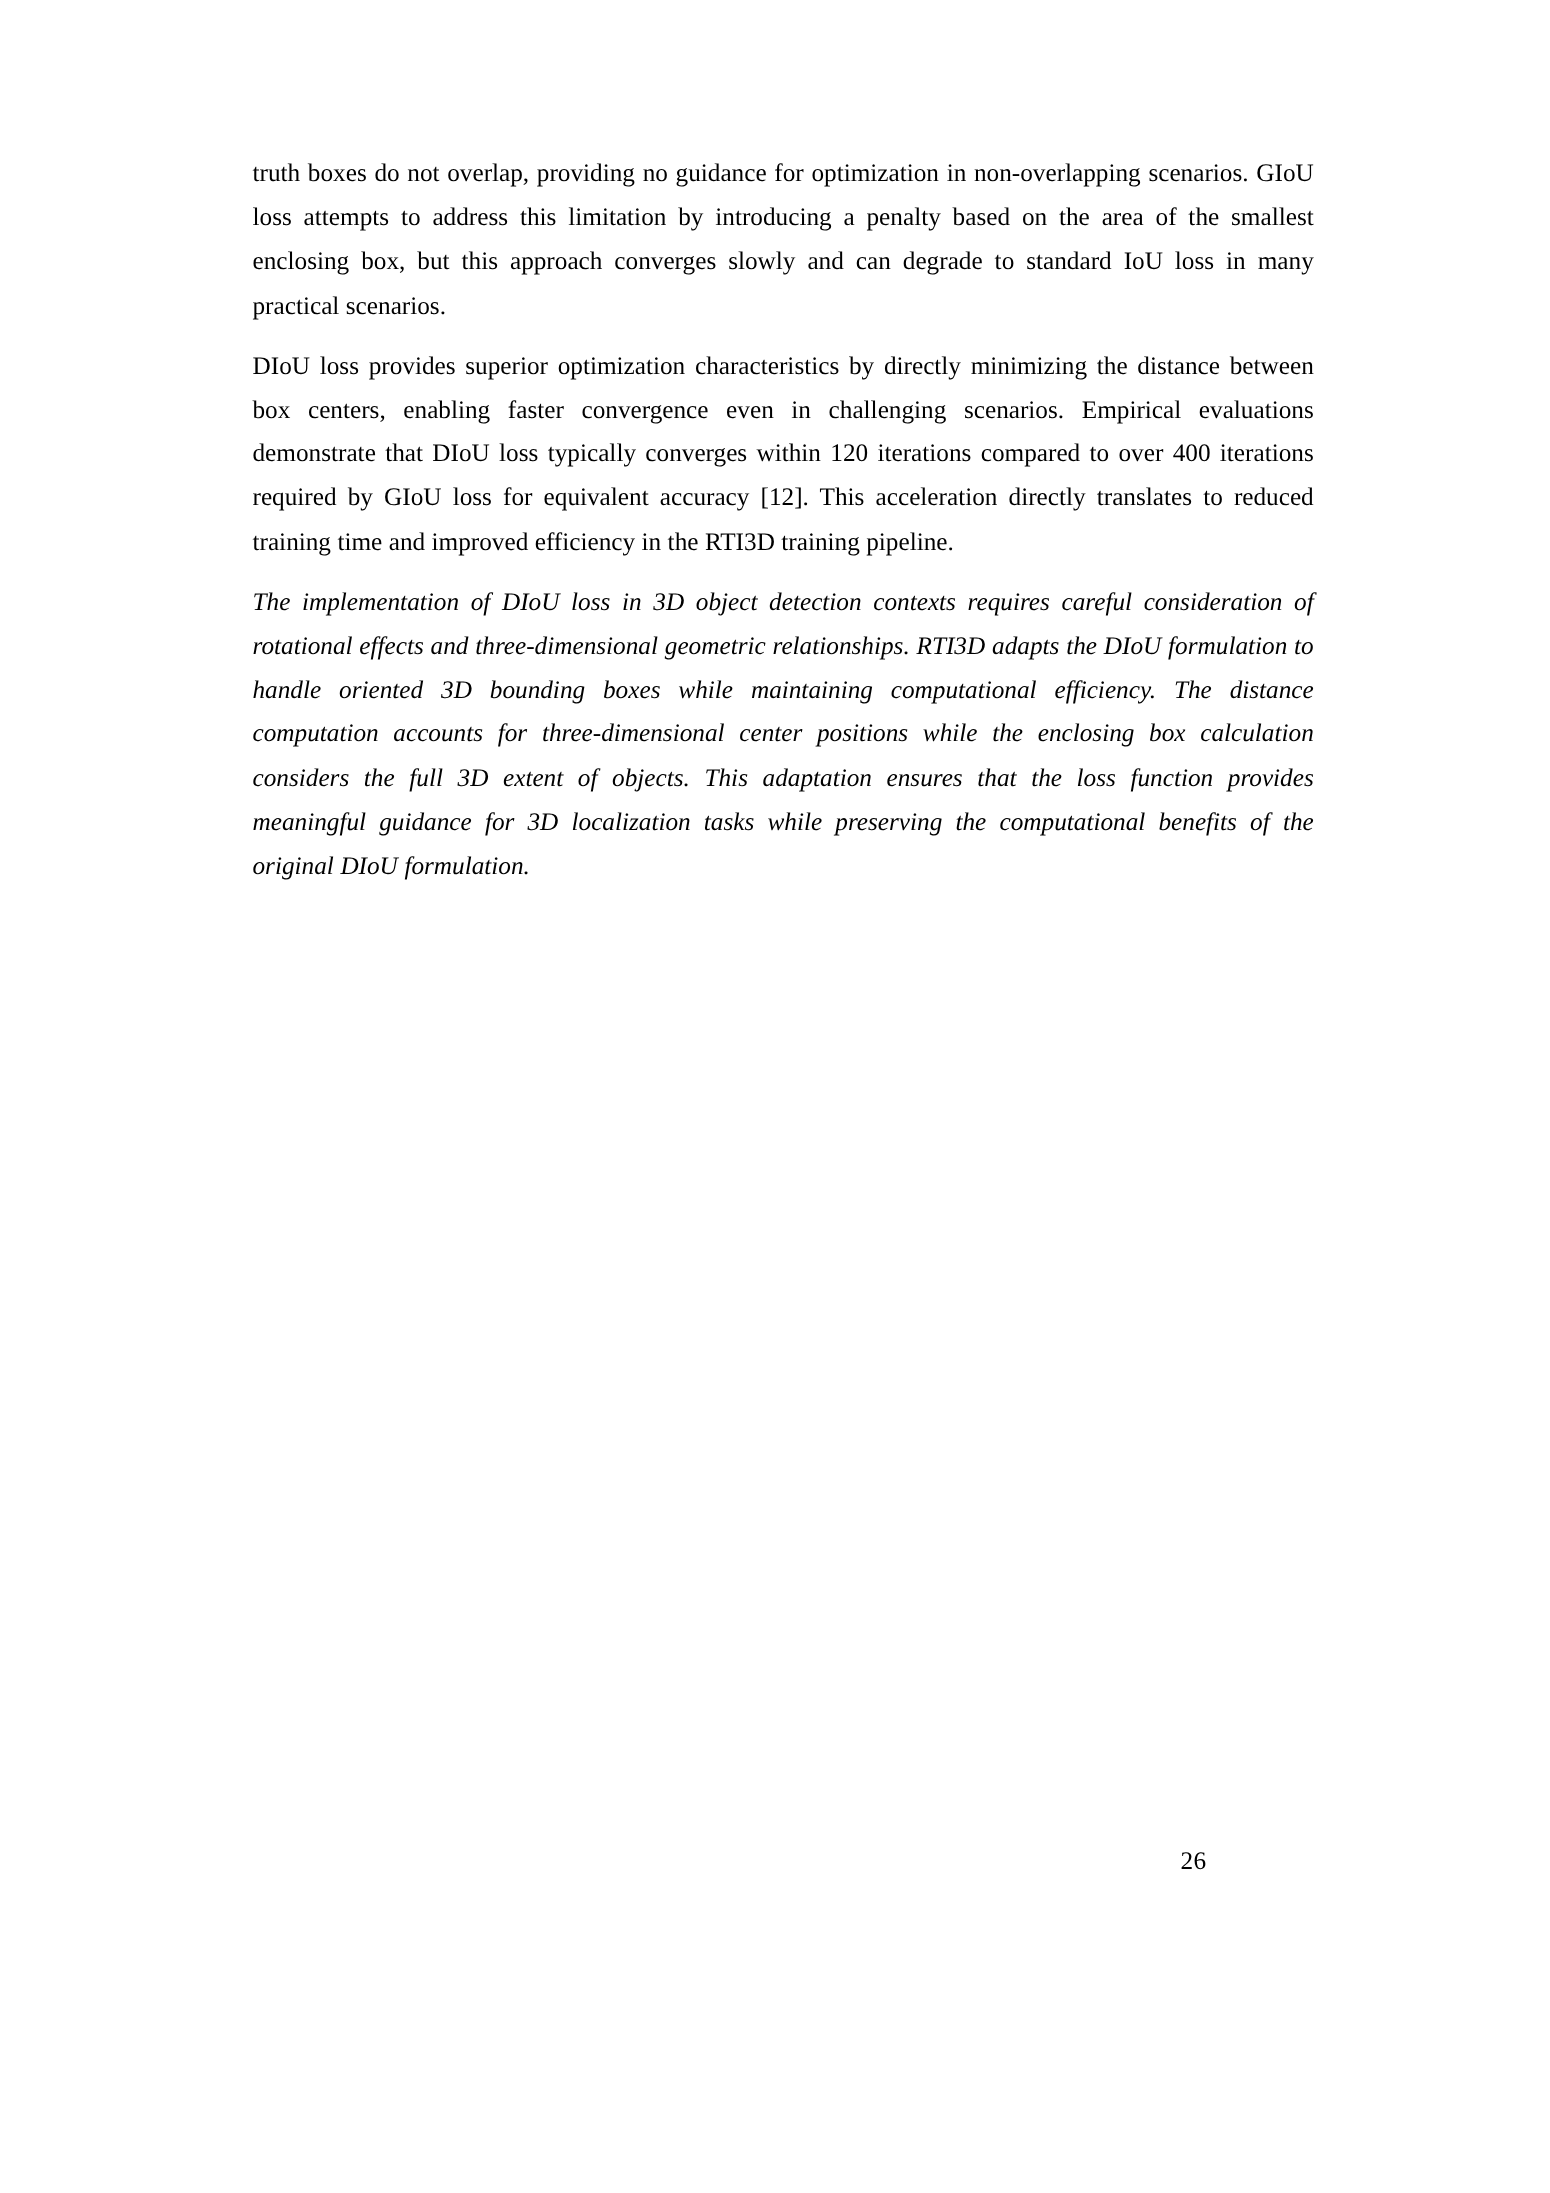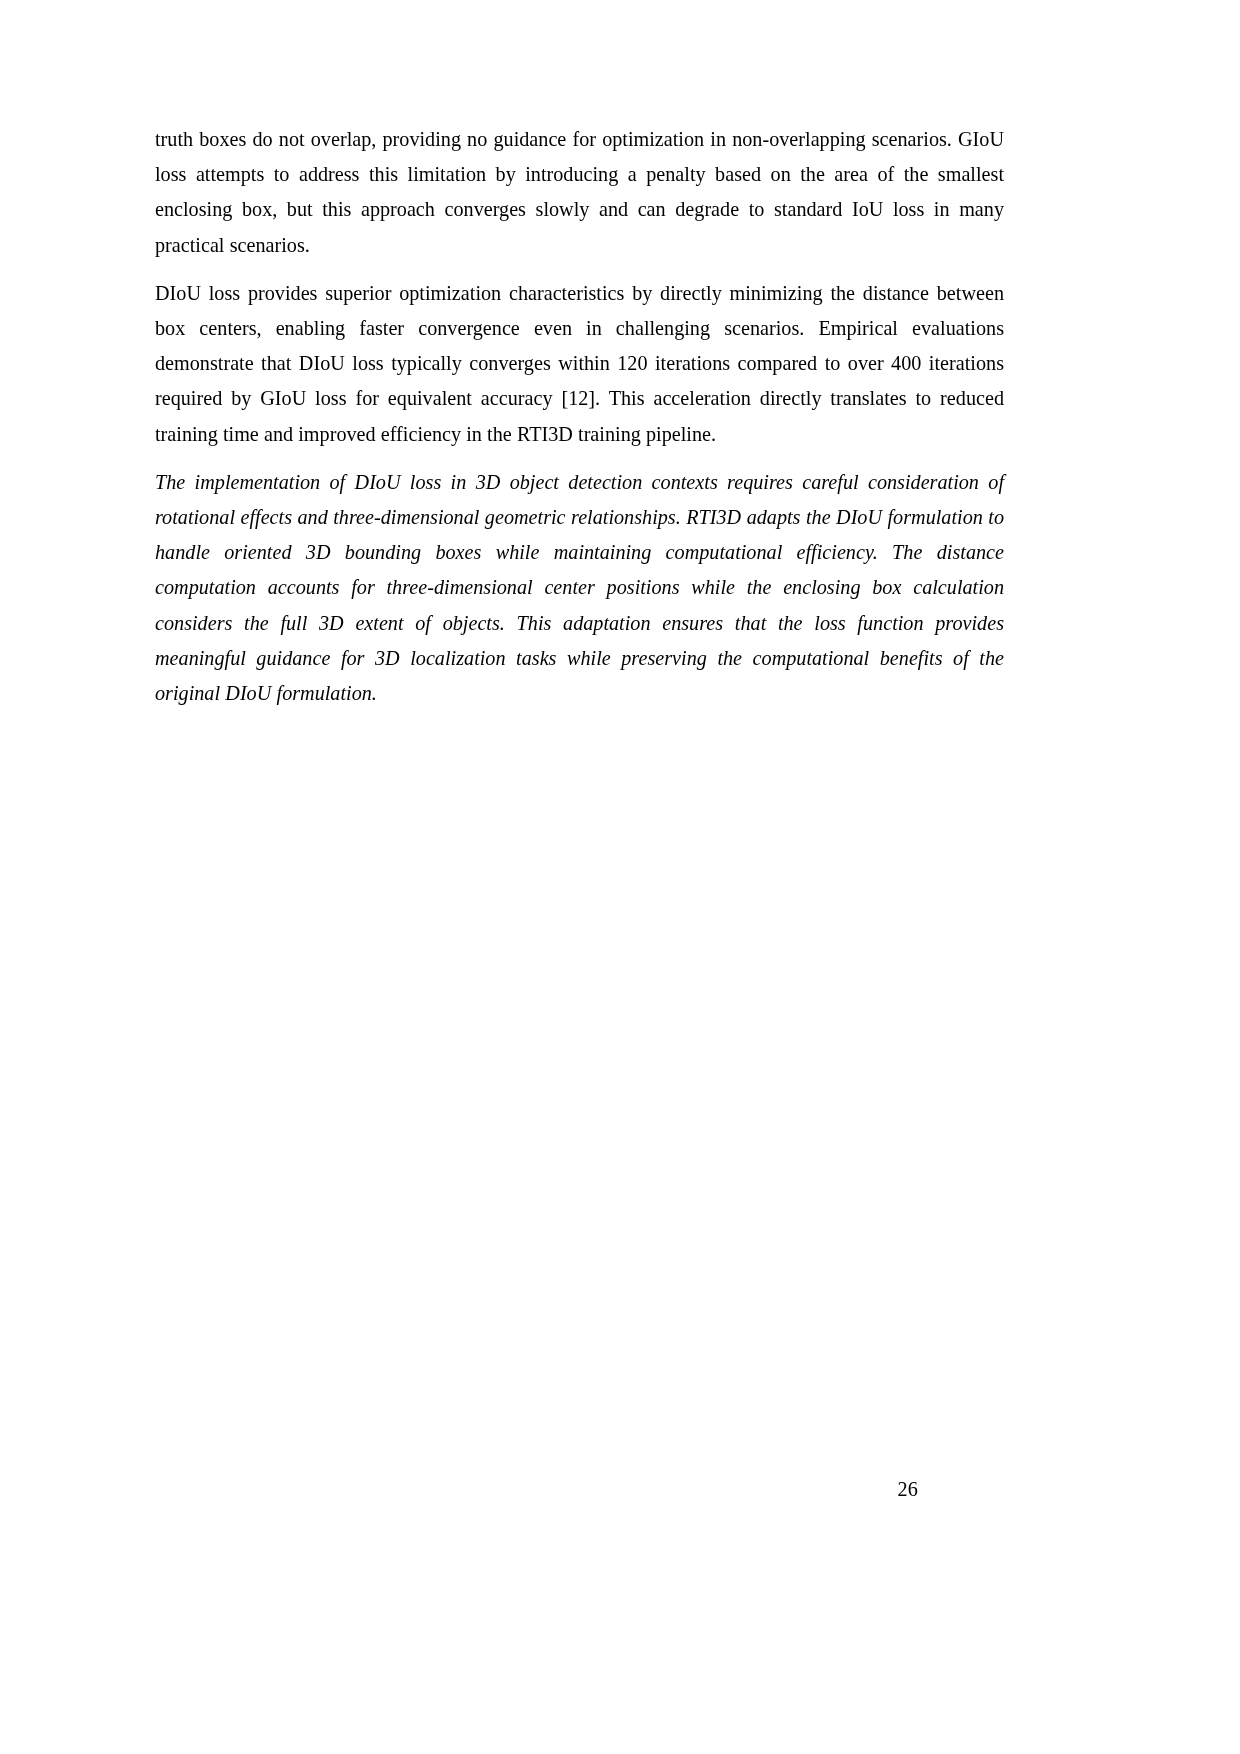--- a/index.html
+++ b/index.html
@@ -11,20 +11,21 @@
     font-family: "Liberation Serif", "DejaVu Serif", serif;
     color: #000000;
   }
   .page {
     position: relative;
     width: 1096px;
     height: 1754px;
     background: #ffffff;
     overflow: hidden;
     box-sizing: border-box;
+    margin-left: 47px;
   }
   .text-column {
     position: absolute;
     left: 155px;
     top: 122px;
     width: 849px;
   }
   .para {
     font-size: 20.2px;
     line-height: 35.2px;

